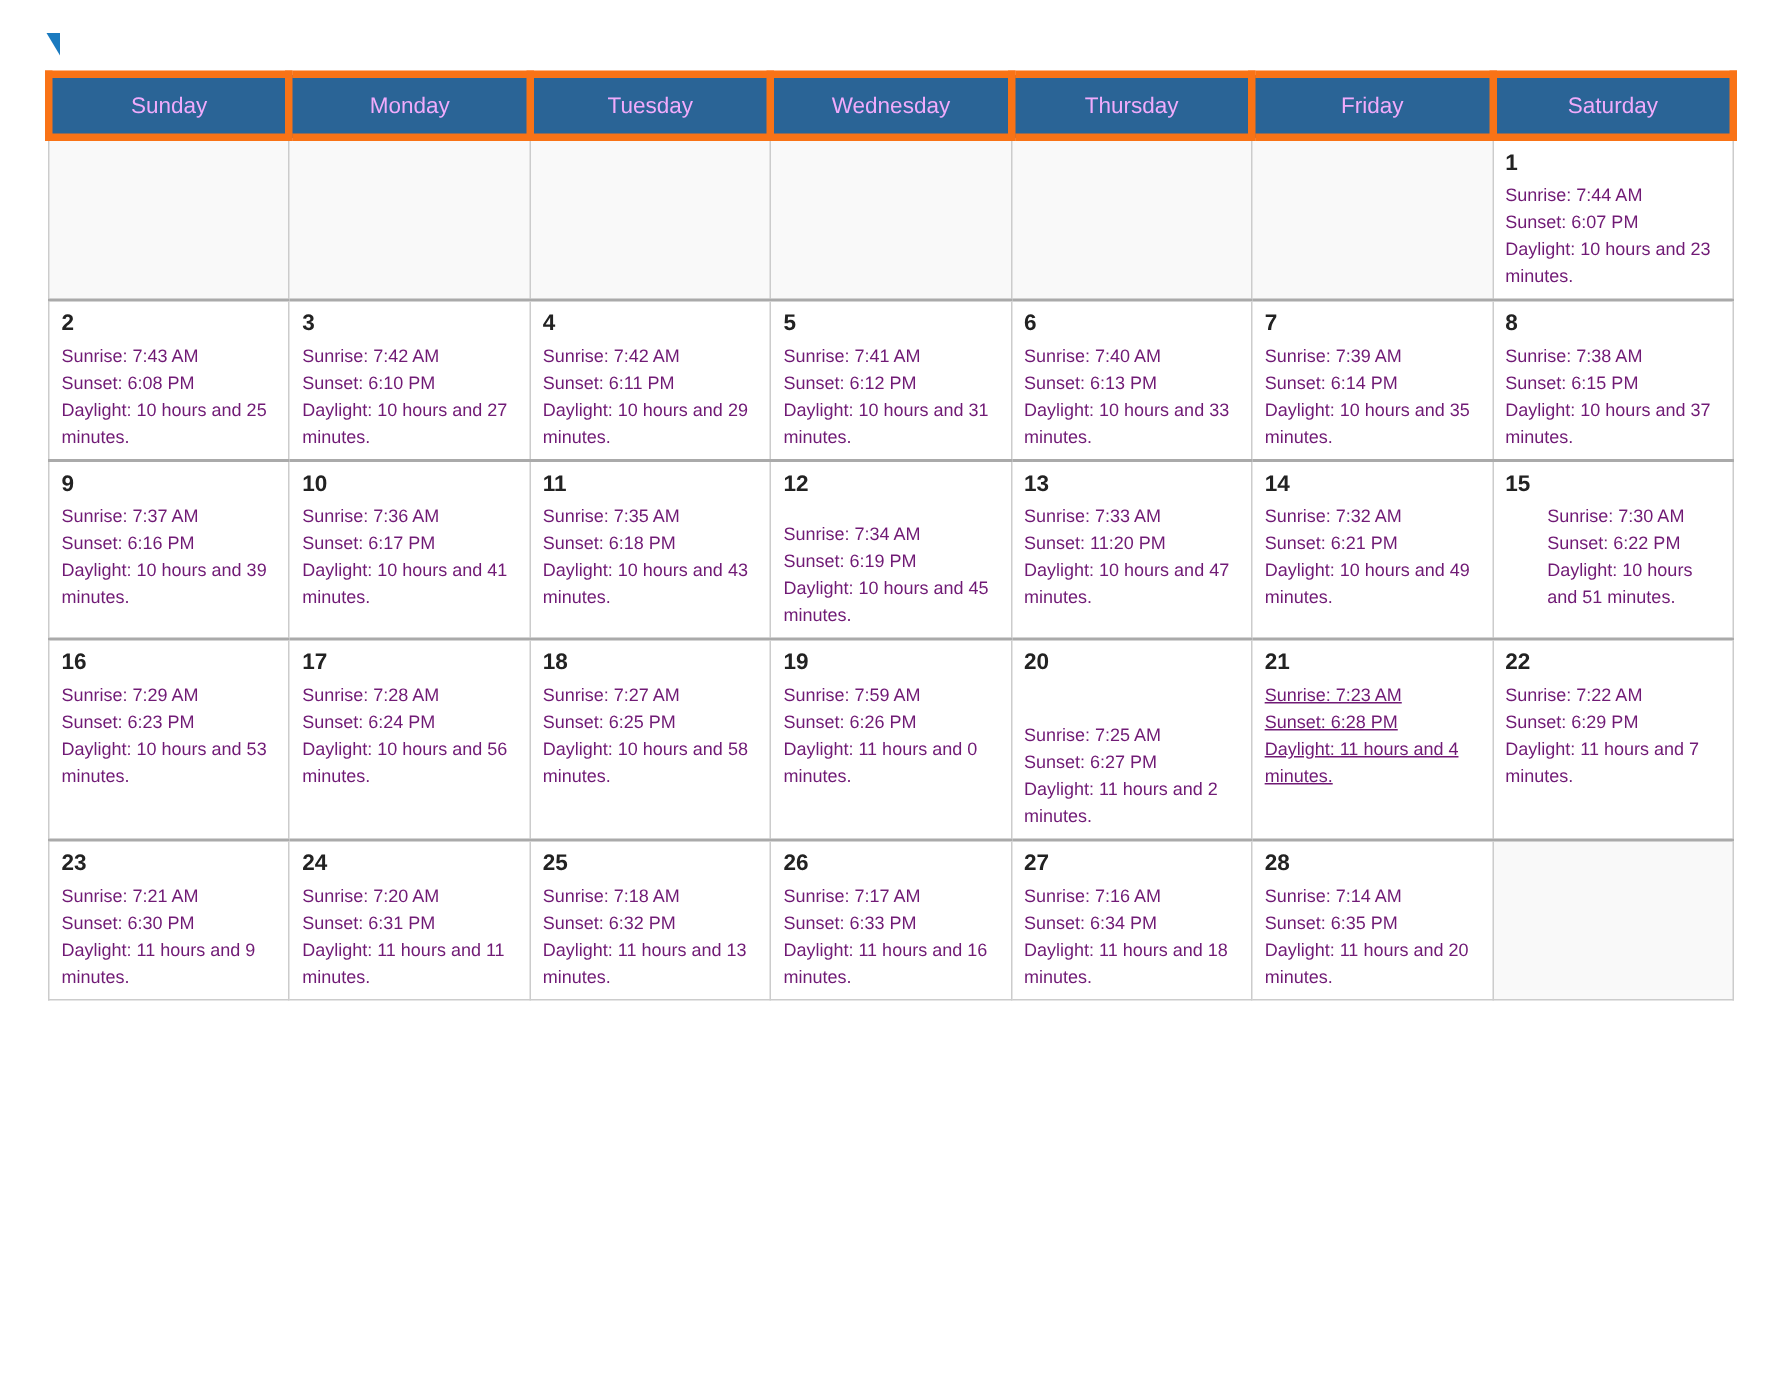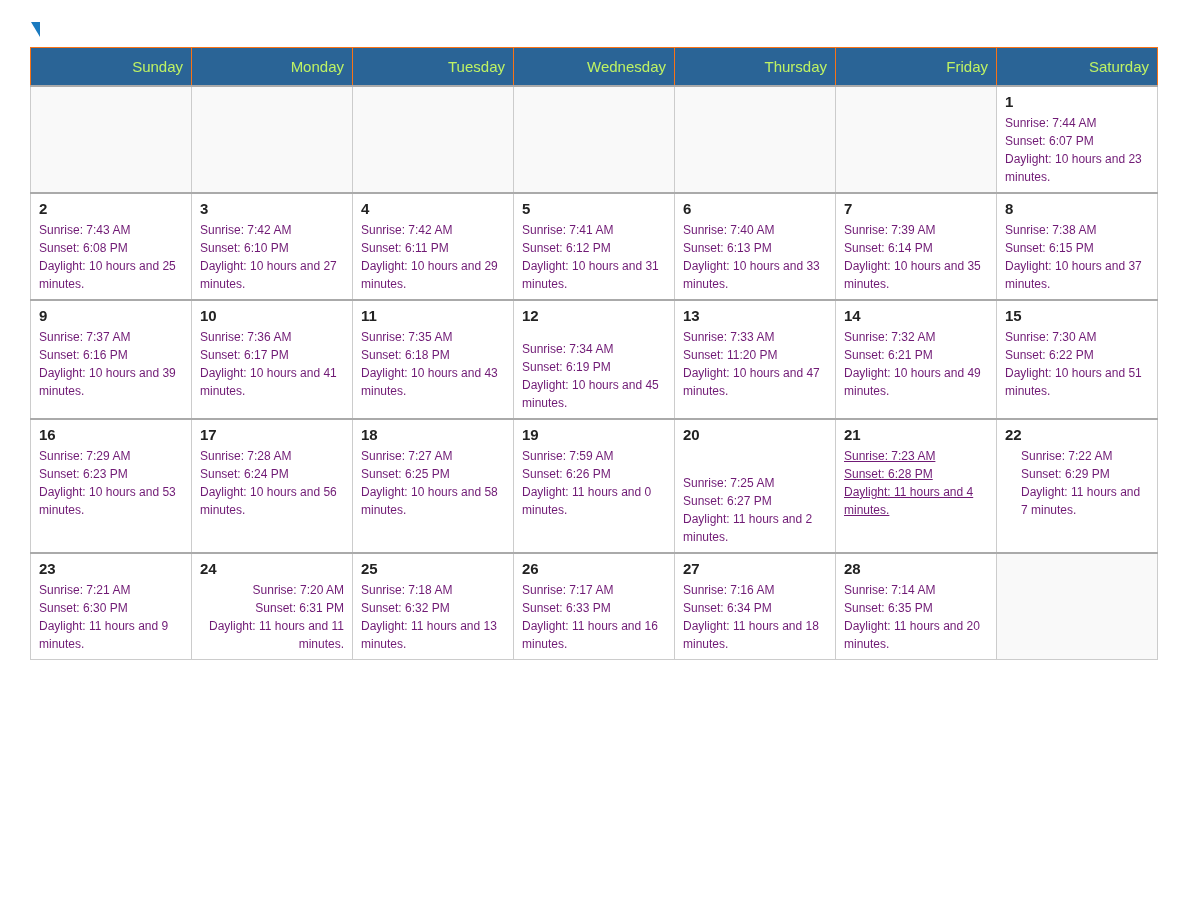--- a/index.html
+++ b/index.html
@@ -39,26 +39,26 @@
       color: #555;
       margin-top: 4px;
     }
     .calendar {
       width: 100%;
       border-collapse: collapse;
       margin-top: 8px;
     }
     .calendar th {
       background-color: #2a6496;
-      color: #bef264;
+      color: #f0abfc;
       padding: 10px 8px;
-      text-align: right;
+      text-align: center;
       font-size: 15px;
       font-weight: normal;
-      border: 1px solid #f97316;
+      border: 5px solid #f97316;
     }
     .calendar td {
       vertical-align: top;
       padding: 6px 8px;
       border: 1px solid #ccc;
       width: 14.28%;
       min-height: 100px;
       font-size: 12.5px;
       color: #333;
       background: #fff;
@@ -221,21 +221,21 @@
 Daylight: 10 hours and 47 minutes.</div>
         </td>
         <td>
           <span class="day-number">14</span>
           <div class="day-info" style="white-space: pre-line;">Sunrise: 7:32 AM
 Sunset: 6:21 PM
 Daylight: 10 hours and 49 minutes.</div>
         </td>
         <td>
           <span class="day-number">15</span>
-          <div class="day-info" style="white-space: pre-line;">Sunrise: 7:30 AM
+          <div class="day-info" style="white-space: pre-line; margin-left: 28px;">Sunrise: 7:30 AM
 Sunset: 6:22 PM
 Daylight: 10 hours and 51 minutes.</div>
         </td>
       </tr>
       <tr>
         <td>
           <span class="day-number">16</span>
           <div class="day-info" style="white-space: pre-line;">Sunrise: 7:29 AM
 Sunset: 6:23 PM
 Daylight: 10 hours and 53 minutes.</div>
@@ -265,35 +265,35 @@
 Daylight: 11 hours and 2 minutes.</div>
         </td>
         <td>
           <span class="day-number">21</span>
           <div class="day-info" style="white-space: pre-line; text-decoration: underline;">Sunrise: 7:23 AM
 Sunset: 6:28 PM
 Daylight: 11 hours and 4 minutes.</div>
         </td>
         <td>
           <span class="day-number">22</span>
-          <div class="day-info" style="white-space: pre-line; margin-left: 16px;">Sunrise: 7:22 AM
+          <div class="day-info" style="white-space: pre-line;">Sunrise: 7:22 AM
 Sunset: 6:29 PM
 Daylight: 11 hours and 7 minutes.</div>
         </td>
       </tr>
       <tr>
         <td>
           <span class="day-number">23</span>
           <div class="day-info" style="white-space: pre-line;">Sunrise: 7:21 AM
 Sunset: 6:30 PM
 Daylight: 11 hours and 9 minutes.</div>
         </td>
         <td>
           <span class="day-number">24</span>
-          <div class="day-info" style="white-space: pre-line; text-align: right;">Sunrise: 7:20 AM
+          <div class="day-info" style="white-space: pre-line;">Sunrise: 7:20 AM
 Sunset: 6:31 PM
 Daylight: 11 hours and 11 minutes.</div>
         </td>
         <td>
           <span class="day-number">25</span>
           <div class="day-info" style="white-space: pre-line;">Sunrise: 7:18 AM
 Sunset: 6:32 PM
 Daylight: 11 hours and 13 minutes.</div>
         </td>
         <td>

